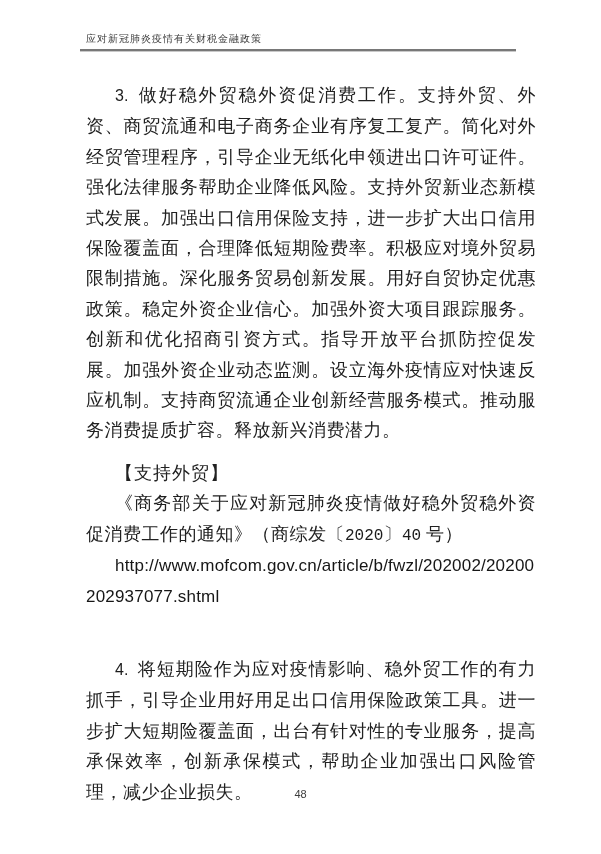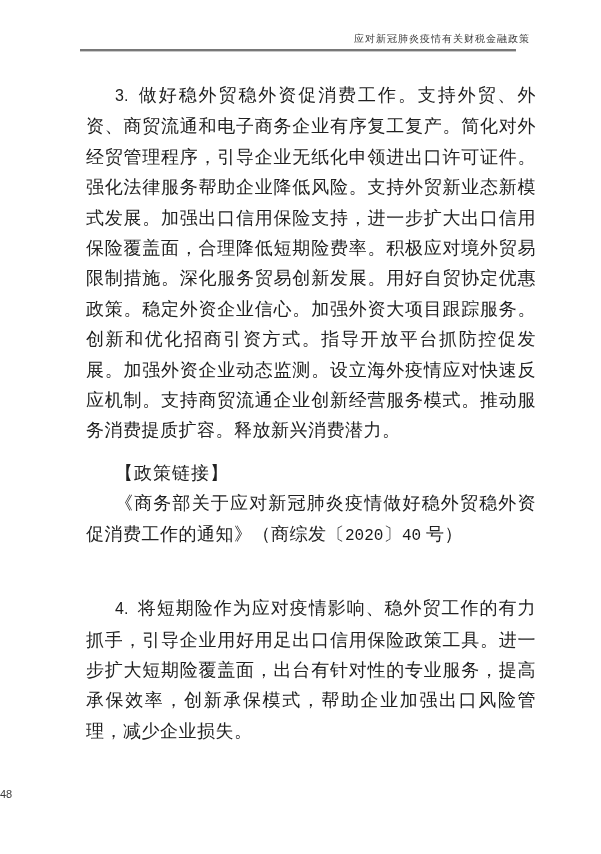--- a/index.html
+++ b/index.html
@@ -12,23 +12,23 @@
     width: 601px;
     height: 854px;
     background: #ffffff;
     overflow: hidden;
     font-family: "Liberation Serif", serif;
     color: #212121;
   }
   .running-header {
     position: absolute;
     top: 32px;
-    left: 80px;
+    left: 86px;
     width: 450px;
-    text-align: right;
+    text-align: left;
     font-size: 10px;
     letter-spacing: 1px;
     color: #3a3a3a;
     font-family: "Liberation Serif", serif;
   }
   .header-rule {
     position: absolute;
     top: 49px;
     left: 80px;
     width: 436px;
@@ -83,44 +83,45 @@
     color: #161616;
   }
   .para-spaced {
     margin-top: 42px;
   }
   .page-number {
     position: absolute;
     top: 788px;
     left: 0;
     width: 601px;
-    text-align: left;
+    text-align: center;
     font-family: "Liberation Sans", sans-serif;
     font-size: 11px;
     color: #3c3c3c;
   }
 </style>
 </head>
 <body>
 
 <div class="page">
 
   <div class="running-header">应对新冠肺炎疫情有关财税金融政策</div>
 
   <div class="header-rule"></div>
 
   <div class="content">
 
     <p class="body-para"><span class="para-number">3.</span><span>做好稳外贸稳外资促消费工作。支持外贸、外资、商贸流通和电子商务企业有序复工复产。简化对外经贸管理程序，引导企业无纸化申领进出口许可证件。强化法律服务帮助企业降低风险。支持外贸新业态新模式发展。加强出口信用保险支持，进一步扩大出口信用保险覆盖面，合理降低短期险费率。积极应对境外贸易限制措施。深化服务贸易创新发展。用好自贸协定优惠政策。稳定外资企业信心。加强外资大项目跟踪服务。创新和优化招商引资方式。指导开放平台抓防控促发展。加强外资企业动态监测。设立海外疫情应对快速反应机制。支持商贸流通企业创新经营服务模式。推动服务消费提质扩容。释放新兴消费潜力。</span></p>
 
-    <p class="marker-heading">【政策链接】</p>
+    <p class="marker-heading">【支持外贸】</p>
 
     <p class="body-para citation"><span>《商务部关于应对新冠肺炎疫情做好稳外贸稳外资促消费工作的通知》（商综发〔</span><span class="cite-num">2020</span><span>〕</span><span class="cite-num">40</span><span> 号）</span></p>
 
 
+    <p class="url-para">http://www.mofcom.gov.cn/article/b/fwzl/202002/20200202937077.shtml</p>
 
     <p class="body-para para-spaced"><span class="para-number">4.</span><span>将短期险作为应对疫情影响、稳外贸工作的有力抓手，引导企业用好用足出口信用保险政策工具。进一步扩大短期险覆盖面，出台有针对性的专业服务，提高承保效率，创新承保模式，帮助企业加强出口风险管理，减少企业损失。</span></p>
 
   </div>
 
   <div class="page-number">48</div>
 
 </div>
 
 </body></html>

